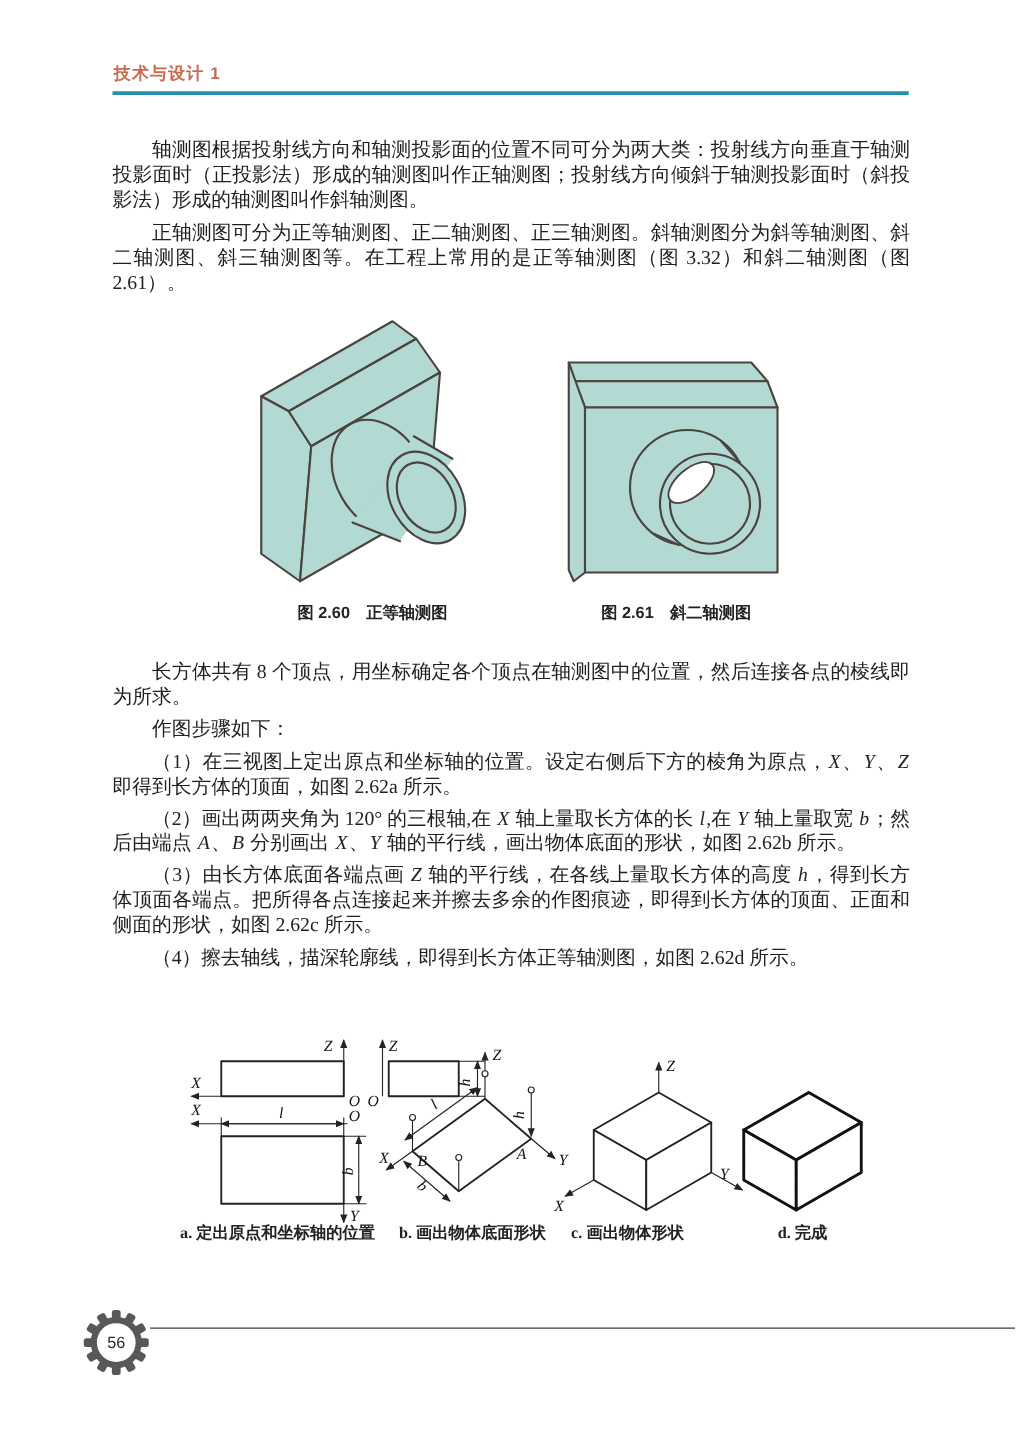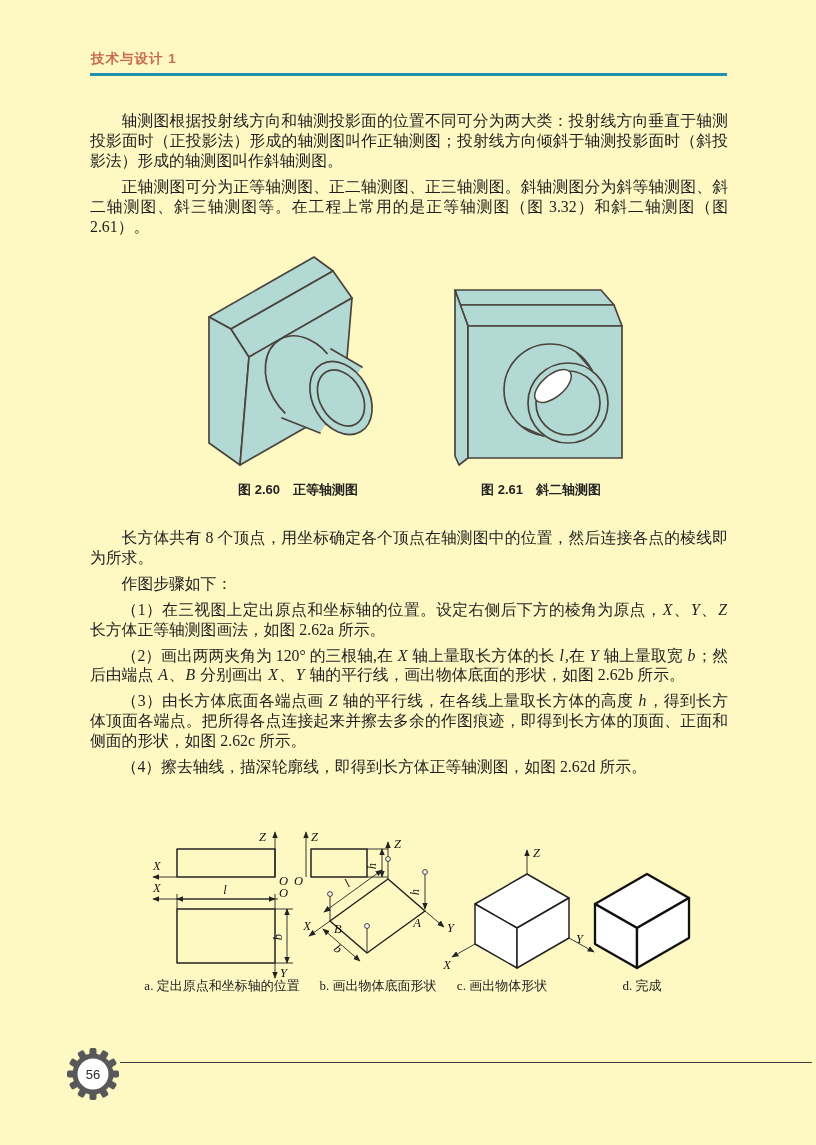--- a/index.html
+++ b/index.html
@@ -1,34 +1,34 @@
 <!DOCTYPE html>
 <html><head>
 <meta charset="utf-8">
 <style>
   html,body{margin:0;padding:0;background:#e8e8e8;}
-  .page{position:relative;width:816px;height:1145px;background:#fef9c3;margin:0 auto;overflow:hidden;
+  .page{position:relative;width:816px;height:1145px;background:#ffffff;margin:0 auto;overflow:hidden;
         font-family:"Liberation Serif","DejaVu Serif",serif;color:#1f1f1f;}
   
   .hdr-title{position:absolute;left:91px;top:50px;font-family:"Liberation Sans","DejaVu Sans",sans-serif;
              font-size:13.5px;font-weight:bold;color:#c9694f;letter-spacing:1px;}
   .hdr-rule{position:absolute;left:90px;top:73px;width:637px;height:2.5px;background:#2191ae;}
   
   .tblock{position:absolute;left:90px;width:638px;font-size:15.8px;line-height:19.9px;text-align:justify;}
   .tblock p{margin:0;text-indent:2em;}
   .tblock p + p{margin-top:6px;}
   .var{font-style:italic;font-family:"Liberation Serif",serif;padding:0 1px;}
   
   .figs{position:absolute;left:90px;top:252px;width:638px;height:250px;}
   .figcap{position:absolute;top:229px;transform:translateX(-50%);white-space:nowrap;
           font-family:"Liberation Sans","DejaVu Sans",sans-serif;font-weight:bold;font-size:13px;color:#222;}
   
   .fig262{position:absolute;left:85px;top:824px;width:660px;height:190px;}
   .subcap{position:absolute;top:153px;transform:translateX(-50%);white-space:nowrap;
-          font-size:13px;color:#222;}
+          font-size:13px;color:#222;font-weight:bold;}
   .maincap{position:absolute;left:90px;top:1003px;width:636px;text-align:center;
            font-family:"Liberation Sans","DejaVu Sans",sans-serif;font-weight:bold;font-size:13px;color:#222;}
   
   .foot-line{position:absolute;left:120px;top:1062px;width:692px;height:1.3px;background:#3c3c3c;}
   .gear{position:absolute;left:66px;top:1047px;}
   .pageno{font-family:"Liberation Sans","DejaVu Sans",sans-serif;font-size:13px;fill:#2b2b2b;}
   
   .oln{fill:none;stroke:#232323;stroke-width:1.5;stroke-linejoin:round;}
   .olnf{fill:#ffffff;stroke:#232323;stroke-width:1.5;stroke-linejoin:round;}
   .thn{fill:none;stroke:#232323;stroke-width:0.9;}
@@ -88,21 +88,21 @@
       </g>
     </svg>
 
     <div class="figcap" style="left:208px;">图 2.60　正等轴测图</div>
     <div class="figcap" style="left:451px;text-align:right;">图 2.61　斜二轴测图</div>
   </div>
 
   <div class="tblock" style="top:528px;">
     <p><span>长方体共有 8 个顶点，用坐标确定各个顶点在轴测图中的位置，然后连接各点的棱线即为所求。</span></p>
     <p><span>作图步骤如下：</span></p>
-    <p><span>（1）在三视图上定出原点和坐标轴的位置。设定右侧后下方的棱角为原点，</span><i class="var">X</i><span>、</span><i class="var">Y</i><span>、</span><i class="var">Z</i><span> 长方体正等轴测图画法，如图 2.62a 所示。</span></p>
+    <p><span>（1）在三视图上定出原点和坐标轴的位置。设定右侧后下方的棱角为原点，</span><i class="var">X</i><span>、</span><i class="var">Y</i><span>、</span><i class="var">Z</i><span> 即得到长方体的顶面，如图 2.62a 所示。</span></p>
     <p><span>（2）画出两两夹角为 120° 的三根轴,在 </span><i class="var">X</i><span> 轴上量取长方体的长 </span><i class="var">l</i><span>,在 </span><i class="var">Y</i><span> 轴上量取宽 </span><i class="var">b</i><span>；然后由端点 </span><i class="var">A</i><span>、</span><i class="var">B</i><span> 分别画出 </span><i class="var">X</i><span>、</span><i class="var">Y</i><span> 轴的平行线，画出物体底面的形状，如图 2.62b 所示。</span></p>
     <p><span>（3）由长方体底面各端点画 </span><i class="var">Z</i><span> 轴的平行线，在各线上量取长方体的高度 </span><i class="var">h</i><span>，得到长方体顶面各端点。把所得各点连接起来并擦去多余的作图痕迹，即得到长方体的顶面、正面和侧面的形状，如图 2.62c 所示。</span></p>
     <p><span>（4）擦去轴线，描深轮廓线，即得到长方体正等轴测图，如图 2.62d 所示。</span></p>
   </div>
 
   <div class="fig262">
     <svg width="660" height="158" viewBox="0 0 660 158">
       <defs>
         <marker id="ar" viewBox="0 0 10 10" refX="9" refY="5" markerWidth="8" markerHeight="8" orient="auto-start-reverse">
           <path d="M0,1 L10,5 L0,9 z" fill="#232323"></path>

